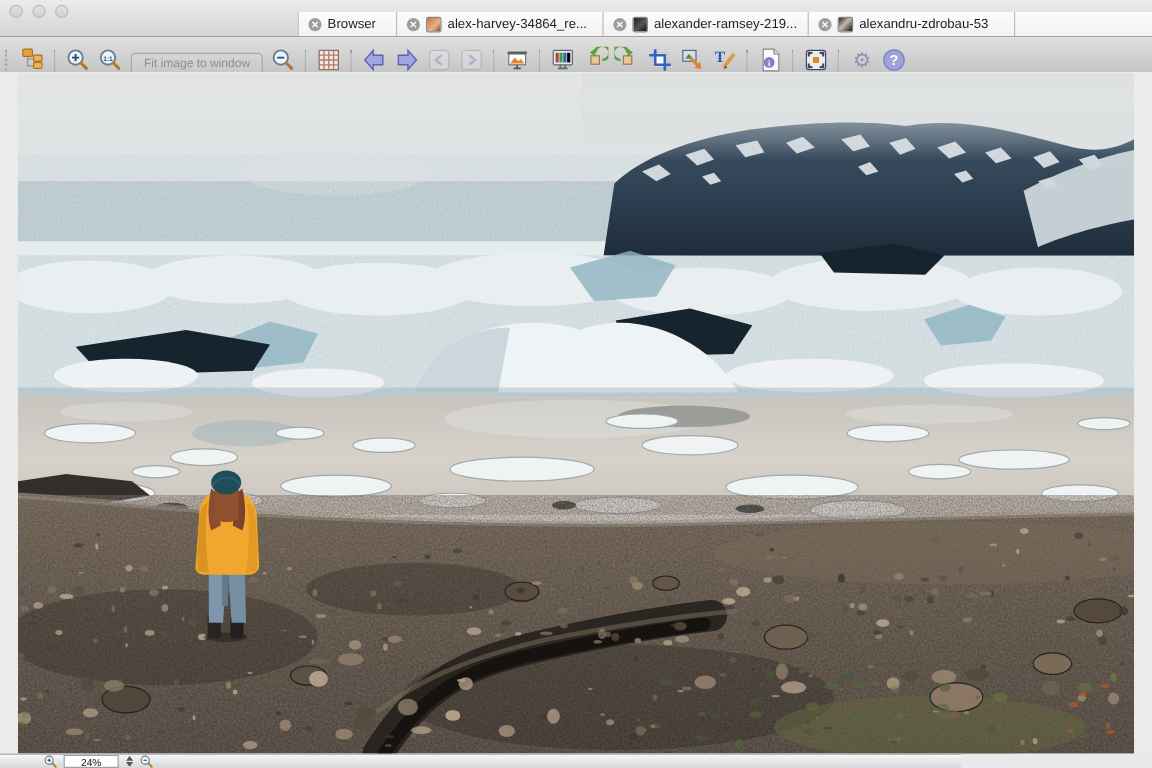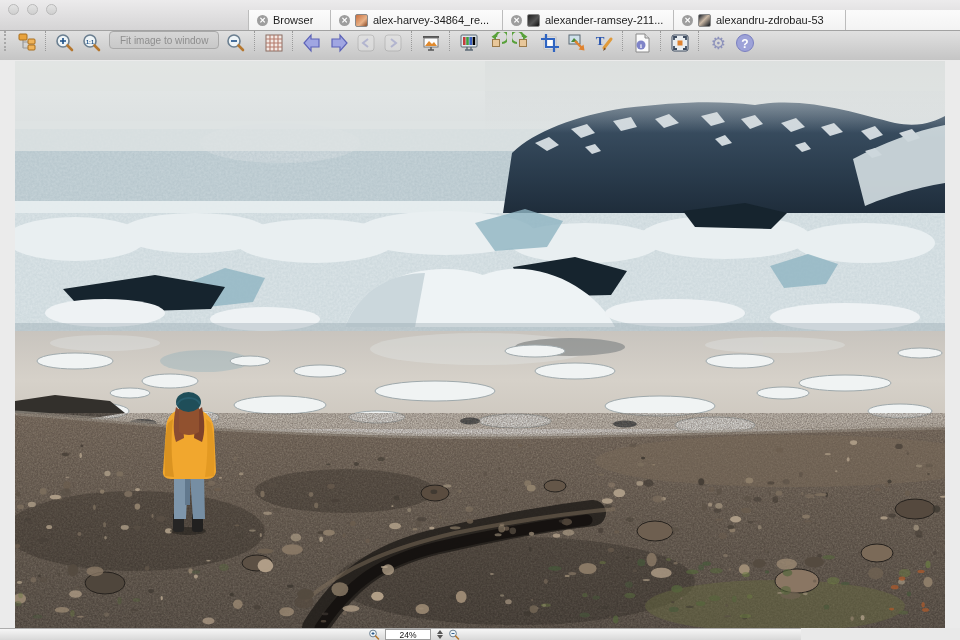--- a/index.html
+++ b/index.html
@@ -21,39 +21,39 @@
     font-size:8px;line-height:11px;text-align:center;font-weight:bold;}
   .thumb{flex:0 0 auto;width:13px;height:13px;border-radius:2px;border:1px solid #888;box-sizing:border-box;}
   .thumb-a{background:linear-gradient(135deg,#c96f3e,#e8b288 60%,#8a4a28);}
   .thumb-b{background:linear-gradient(135deg,#222,#555 55%,#111);}
   .thumb-c{background:linear-gradient(135deg,#1b222c,#cbb9a6 45%,#10151c);}
   #tab-rest{flex:1;border-left:1px solid #bcbcbc;background:linear-gradient(#fbfbfb,#f3f3f3);}
 
   
   #toolbar{position:absolute;left:0;top:31px;width:960px;height:32px;
     background:linear-gradient(#e0e0e0,#c3c3c3);border-bottom:1px solid #8e8e8e;box-sizing:border-box;
-    display:flex;align-items:flex-start;gap:3px;padding-left:2px;}
+    display:flex;align-items:flex-end;gap:3px;padding-left:2px;}
   .tbtn{width:24px;height:24px;display:flex;align-items:center;justify-content:center;flex:0 0 auto;}
   .tbtn.disabled{opacity:.45;}
   .sep{width:1px;height:20px;border-left:1px dotted #9b9b9b;margin:0 3px;flex:0 0 auto;}
   #drag-handle{width:4px;height:20px;border-left:2px dotted #a8a8a8;margin:0 2px;flex:0 0 auto;}
   #fitbtn{height:18px;padding:0 10px;margin:0 2px;border:1px solid #a9a9a9;border-radius:4px;
     background:linear-gradient(#d6d6d6,#c8c8c8);color:#8e8e8e;font-size:10px;
     font-family:"Liberation Sans",sans-serif;flex:0 0 auto;}
   .gear-glyph{font-size:17px;color:#8d92bb;line-height:1;}
 
   
   #viewer{position:absolute;left:0;top:60px;width:960px;height:568px;background:#ebebeb;}
   #photo-wrap{position:absolute;left:15px;top:1px;width:930px;height:567px;}
   #photo-svg{display:block;width:100%;height:100%;}
 
   
   #statusbar{position:absolute;left:0;bottom:0;width:801px;height:12px;
     background:linear-gradient(#f6f6f6,#d8d8d8);border-top:1px solid #adadad;box-sizing:border-box;
-    display:flex;align-items:center;justify-content:center;gap:4px;padding-right:8px;padding-left:36px;}
+    display:flex;align-items:center;justify-content:flex-start;gap:4px;padding-right:8px;padding-left:36px;}
   #zoomfield{width:44px;height:9px;font-size:8.5px;text-align:center;border:1px solid #9f9f9f;
     background:#fff;padding:0;font-family:"Liberation Sans",sans-serif;color:#111;}
   #stepper{display:flex;flex-direction:column;gap:1px;width:9px;}
   .step-arrow{width:0;height:0;border-left:3.5px solid transparent;border-right:3.5px solid transparent;margin:0 auto;}
   .step-up{border-bottom:4px solid #555;}
   .step-down{border-top:4px solid #555;}
 </style>
 </head>
 <body>
 
@@ -71,21 +71,21 @@
         <span class="tab-label">Browser</span>
       </div>
       <div class="tab" style="width:172px">
         <span class="tab-close">✕</span>
         <span class="thumb thumb-a"></span>
         <span class="tab-label">alex-harvey-34864_re...</span>
       </div>
       <div class="tab" style="width:171px">
         <span class="tab-close">✕</span>
         <span class="thumb thumb-b"></span>
-        <span class="tab-label">alexander-ramsey-211...</span>
+        <span class="tab-label">alexander-ramsey-219...</span>
       </div>
       <div class="tab" style="width:172px">
         <span class="tab-close">✕</span>
         <span class="thumb thumb-c"></span>
         <span class="tab-label">alexandru-zdrobau-53</span>
       </div>
       <div id="tab-rest"></div>
     </div>
   </div>
 

